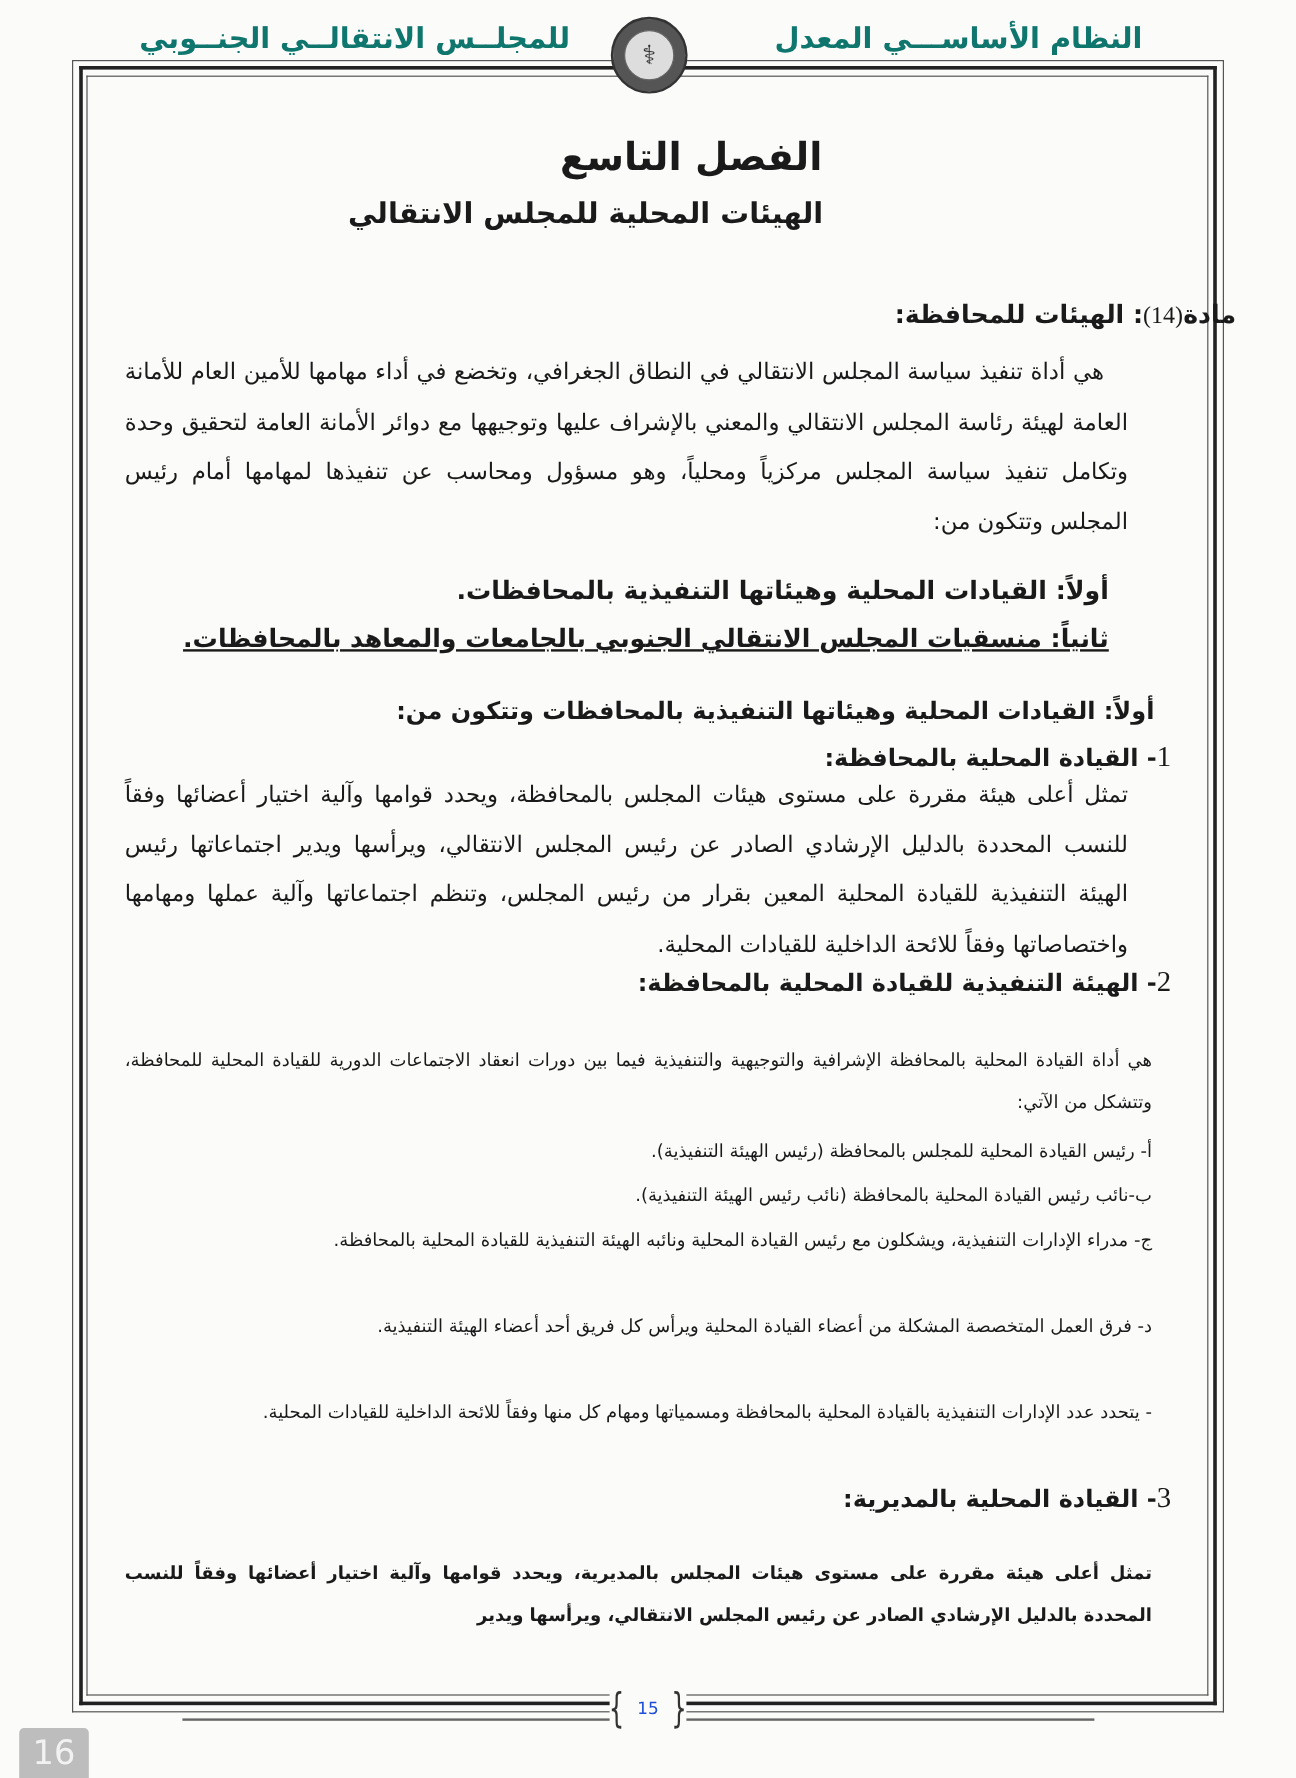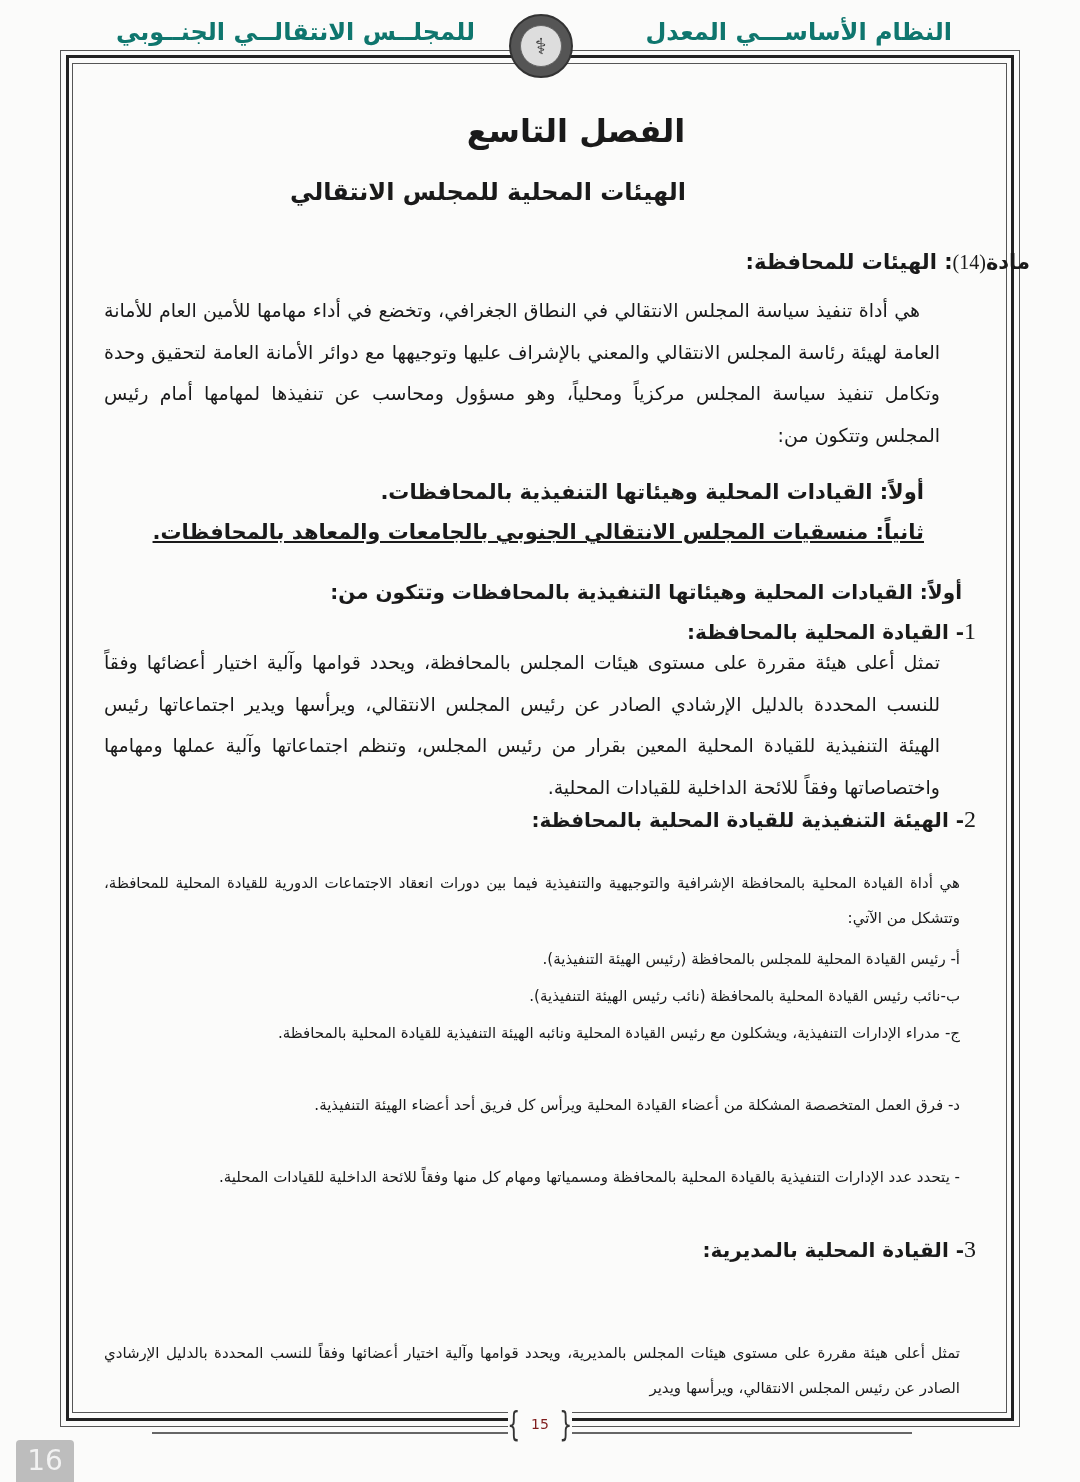--- a/index.html
+++ b/index.html
@@ -42,29 +42,29 @@
   
   #r1 { left:1019px; top:50px; width:1px; height:1377px; }
   #r2 { left:1011px; top:55px; width:3px; height:1366px; background:#222; }
   #r3 { left:1006px; top:63px; width:1px; height:1350px; }
 
   .page-num-wrap {
     position:absolute; left:508px; top:1406px; width:64px; height:36px; background:#fbfbfa;
     display:flex; align-items:center; justify-content:center; z-index:3;
   }
   .bracket { font-size:34px; color:#333; font-family:"DejaVu Sans", sans-serif; line-height:1; transform:scaleX(0.6); }
-  .page-num { font-size:14px; color:#7f1d1d; margin:16px 6px; }
+  .page-num { font-size:14px; color:#1d4ed8; margin:16px 6px; }
 
   .viewer-badge {
     position:absolute; left:16px; top:1440px; width:58px; height:50px; border-radius:4px;
     background:#bdbdbd; color:#f2f2f2; font-size:28px;
     display:flex; align-items:flex-start; justify-content:center; padding-top:4px; box-sizing:border-box;
   }
   .chapter-title { position:absolute; left:0; width:1080px; top:112px; text-align:center; font-weight:bold; font-size:32px; direction:rtl;padding-left:36px; }
-  .chapter-subtitle { position:absolute; left:0; width:976px; top:178px; text-align:center; font-weight:bold; font-size:24px; direction:rtl; }
+  .chapter-subtitle { position:absolute; left:0; width:976px; top:164px; text-align:center; font-weight:bold; font-size:24px; direction:rtl; }
 
   .article-head { position:absolute; right:50px; top:250px; font-weight:bold; font-size:21px; direction:rtl; white-space:nowrap; }
   .article-head .num { font-family:"Liberation Serif", serif; font-weight:normal; font-size:20px; }
 
   .para { position:absolute; left:104px; width:836px; direction:rtl; text-align:justify; text-align-last:right;
     font-size:19px; line-height:41.5px; }
   .para.first-indent { text-indent:20px; }
 
   .bold-item { position:absolute; right:156px; direction:rtl; font-weight:bold; font-size:21px; white-space:nowrap; }
 
@@ -124,21 +124,21 @@
 
 <div class="list-item" style="top:918px;">أ-  رئيس القيادة المحلية للمجلس بالمحافظة (رئيس الهيئة التنفيذية).</div>
 <div class="list-item" style="top:955px;">ب-نائب رئيس القيادة المحلية بالمحافظة (نائب رئيس الهيئة التنفيذية).</div>
 <div class="list-item" style="top:992px;">ج- مدراء الإدارات التنفيذية، ويشكلون مع رئيس القيادة المحلية ونائبه الهيئة التنفيذية للقيادة المحلية بالمحافظة.</div>
 <div class="list-item" style="top:1064px;">د-  فرق العمل المتخصصة المشكلة من أعضاء القيادة المحلية ويرأس كل فريق أحد أعضاء الهيئة التنفيذية.</div>
 <div class="list-item" style="top:1136px;">- يتحدد عدد الإدارات التنفيذية بالقيادة المحلية بالمحافظة ومسمياتها ومهام كل منها وفقاً للائحة الداخلية للقيادات المحلية.</div>
 
 <div class="sub-head" style="top:1236px;">
   <span class="n">3</span><span>- القيادة المحلية بالمديرية:</span>
 </div>
-<div class="list-item" style="top:1312px;">تمثل أعلى هيئة مقررة على مستوى هيئات المجلس بالمديرية، ويحدد قوامها وآلية اختيار أعضائها وفقاً للنسب المحددة بالدليل الإرشادي الصادر عن رئيس المجلس الانتقالي، ويرأسها ويدير</div>
+<div class="list-item" style="top:1270px;font-weight:bold;">تمثل أعلى هيئة مقررة على مستوى هيئات المجلس بالمديرية، ويحدد قوامها وآلية اختيار أعضائها وفقاً للنسب المحددة بالدليل الإرشادي الصادر عن رئيس المجلس الانتقالي، ويرأسها ويدير</div>
 
 <div class="page-num-wrap">
   <span class="bracket">{</span>
   <span class="page-num">15</span>
   <span class="bracket">}</span>
 </div>
 
 <div class="viewer-badge">16</div>
 
 </body></html>

